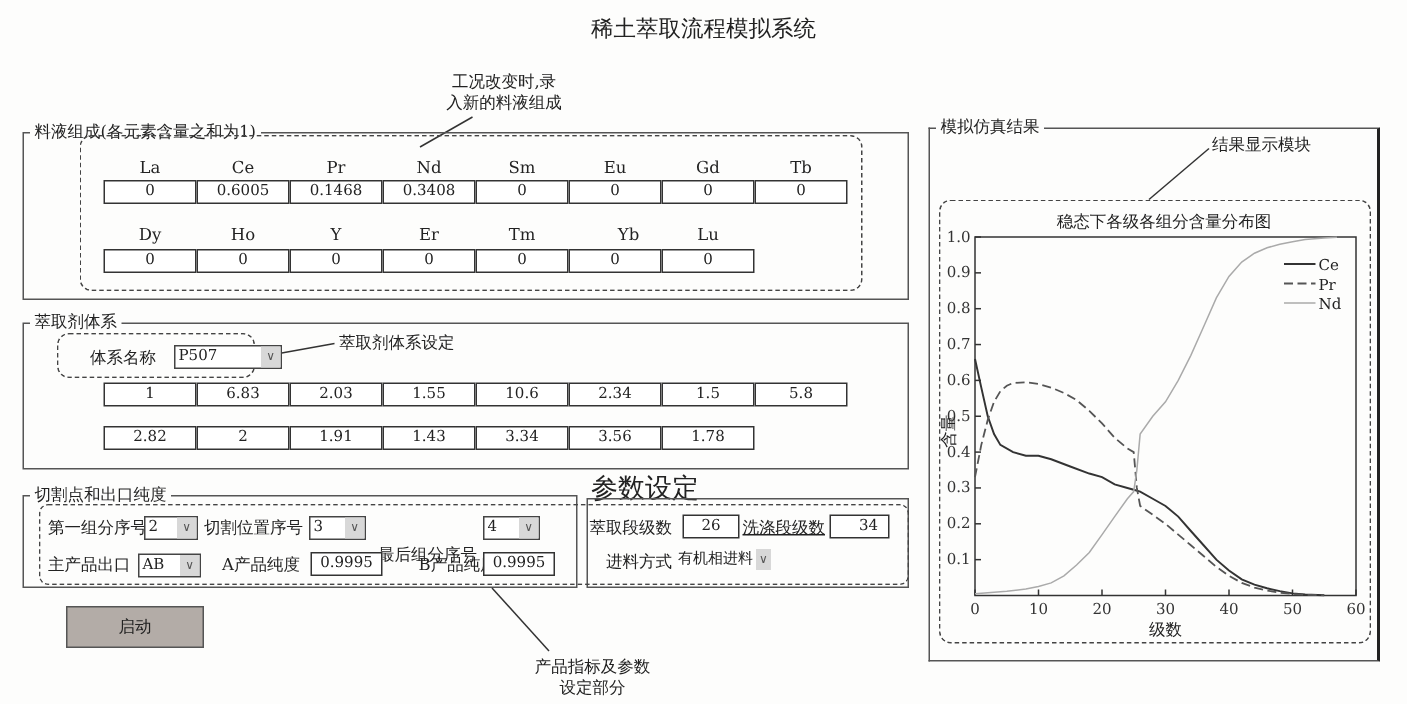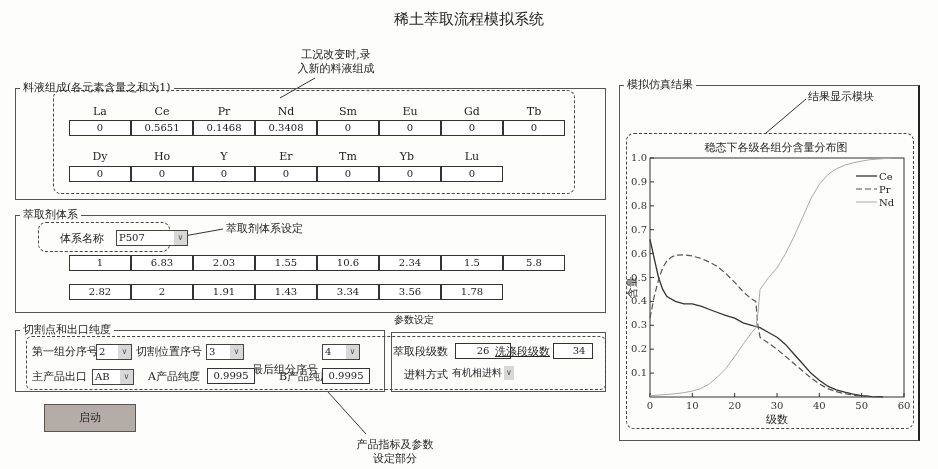--- a/index.html
+++ b/index.html
@@ -35,21 +35,21 @@
 
 <div class="abs frame" style="left:15px; top:88px; width:591px; height:112px;">
   <div class="frame-label">料液组成(各元素含量之和为1)</div>
 </div>
 <div class="abs dash" style="left:53px; top:90px; width:522px; height:104px;"></div>
 
 <div id="feed-grid">
     <div class="abs lbl" style="left: 69px; top: 105px;">La</div>
     <div class="abs tb" style="left: 69px; top: 120px;">0</div>
     <div class="abs lbl" style="left: 131px; top: 105px;">Ce</div>
-    <div class="abs tb" style="left: 131px; top: 120px;">0.5651</div>
+    <div class="abs tb" style="left: 131px; top: 120px;">0.6005</div>
     <div class="abs lbl" style="left: 193px; top: 105px;">Pr</div>
     <div class="abs tb" style="left: 193px; top: 120px;">0.1468</div>
     <div class="abs lbl" style="left: 255px; top: 105px;">Nd</div>
     <div class="abs tb" style="left: 255px; top: 120px;">0.3408</div>
     <div class="abs lbl" style="left: 317px; top: 105px;">Sm</div>
     <div class="abs tb" style="left: 317px; top: 120px;">0</div>
     <div class="abs lbl" style="left: 379px; top: 105px;">Eu</div>
     <div class="abs tb" style="left: 379px; top: 120px;">0</div>
     <div class="abs lbl" style="left: 441px; top: 105px;">Gd</div>
     <div class="abs tb" style="left: 441px; top: 120px;">0</div>
@@ -58,21 +58,21 @@
     <div class="abs lbl" style="left: 69px; top: 150px;">Dy</div>
     <div class="abs tb" style="left: 69px; top: 166px;">0</div>
     <div class="abs lbl" style="left: 131px; top: 150px;">Ho</div>
     <div class="abs tb" style="left: 131px; top: 166px;">0</div>
     <div class="abs lbl" style="left: 193px; top: 150px;">Y</div>
     <div class="abs tb" style="left: 193px; top: 166px;">0</div>
     <div class="abs lbl" style="left: 255px; top: 150px;">Er</div>
     <div class="abs tb" style="left: 255px; top: 166px;">0</div>
     <div class="abs lbl" style="left: 317px; top: 150px;">Tm</div>
     <div class="abs tb" style="left: 317px; top: 166px;">0</div>
-    <div class="abs lbl" style="left: 376px; top: 150px;">Yb</div>
+    <div class="abs lbl" style="left: 388px; top: 150px;">Yb</div>
     <div class="abs tb" style="left: 379px; top: 166px;">0</div>
     <div class="abs lbl" style="left: 441px; top: 150px;">Lu</div>
     <div class="abs tb" style="left: 441px; top: 166px;">0</div>
   </div>
 
 <svg class="abs" style="left:168px; top:225px;" width="60" height="20">
   <line x1="5" y1="13" x2="55" y2="4" stroke="#333" stroke-width="1"></line>
 </svg>
 <div class="abs annot" style="left:226px; top:222px; text-align:left;">萃取剂体系设定</div>
 
@@ -97,21 +97,21 @@
     <div class="abs tb" style="left: 503px; top: 255px;">5.8</div>
     <div class="abs tb" style="left: 69px; top: 284px;">2.82</div>
     <div class="abs tb" style="left: 131px; top: 284px;">2</div>
     <div class="abs tb" style="left: 193px; top: 284px;">1.91</div>
     <div class="abs tb" style="left: 255px; top: 284px;">1.43</div>
     <div class="abs tb" style="left: 317px; top: 284px;">3.34</div>
     <div class="abs tb" style="left: 379px; top: 284px;">3.56</div>
     <div class="abs tb" style="left: 441px; top: 284px;">1.78</div>
   </div>
 
-<div class="abs" style="left:394px; top:313px; font-size:10px;">参数设定</div>
+<div class="abs" style="left:394px; top:313px; font-size:18px;">参数设定</div>
 
 <div class="abs frame" style="left:15px; top:330px; width:370px; height:62px;">
   <div class="frame-label">切割点和出口纯度</div>
 </div>
 
 <div class="abs frame" style="left:391px; top:332px; width:215px; height:60px;"></div>
 <div class="abs dash" style="left:26px; top:336px; width:580px; height:54px; border-radius:6px;"></div>
 
 <div class="abs field-label" style="left:32px; top:344px;">第一组分序号</div>
 <div class="abs sel" style="left:96px; top:344px; width:36px;">
@@ -133,21 +133,21 @@
 <div class="abs sel" style="left:92px; top:369px; width:42px;">
   <span>AB</span>
   <span class="arr">∨</span>
 </div>
 <div class="abs field-label" style="left:148px; top:369px;">A产品纯度</div>
 <div class="abs tb" style="left:207px; top:368px; width:48px;">0.9995</div>
 <div class="abs field-label" style="left:259px; top:369px;margin-left:20px;">B产品纯度</div>
 <div class="abs tb" style="left:322px; top:368px; width:48px;">0.9995</div>
 
 <div class="abs field-label" style="left:393px; top:344px;">萃取段级数</div>
-<div class="abs tb" style="left:455px; top:343px; width:56px;">26</div>
+<div class="abs tb" style="left:455px; top:343px; width:38px;">26</div>
 <div class="abs field-label" style="left:495px; top:344px;text-decoration:underline;">洗涤段级数</div>
 <div class="abs tb" style="left:553px; top:343px; width:40px;padding-left:12px;">34</div>
 <div class="abs field-label" style="left:404px; top:367px;">进料方式</div>
 <div class="abs sel" style="left:452px; top:366px; width:62px; border:none; background:transparent; padding-left:0;">
   <span style="background:#fff;">有机相进料</span>
   <span class="arr" style="width:10px;">∨</span>
 </div>
 
 <div class="abs btn" style="left:44px; top:404px; width:92px; height:28px;">启动</div>
 

